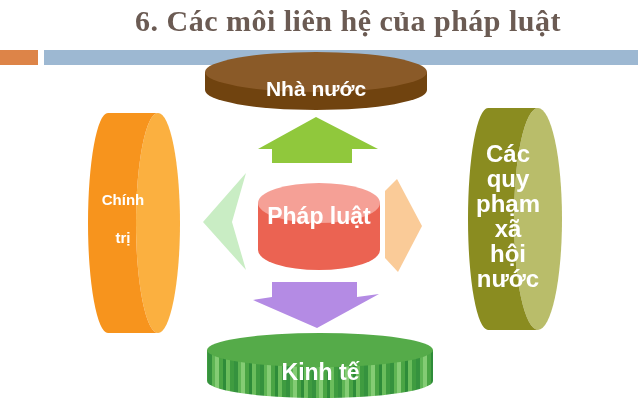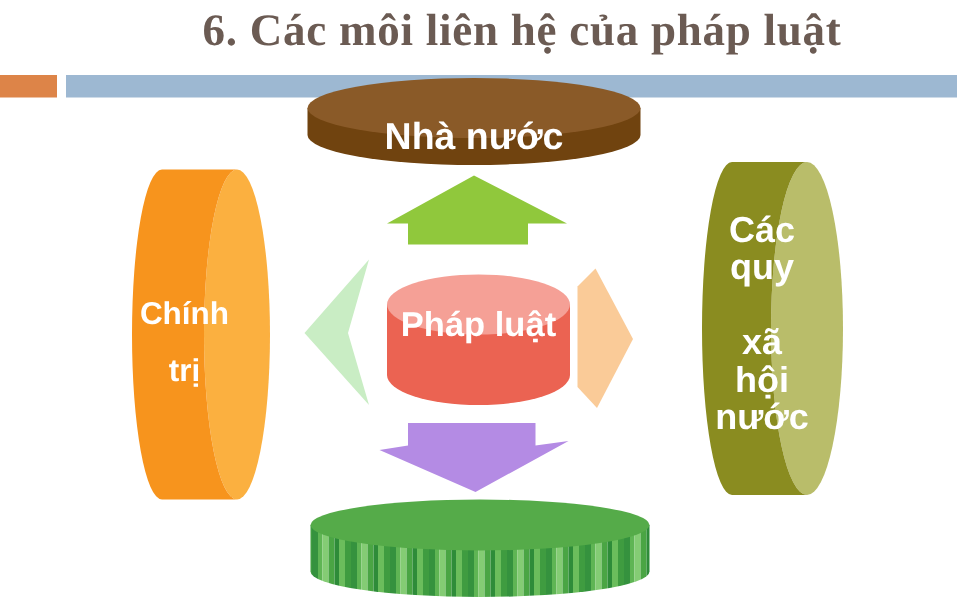--- a/index.html
+++ b/index.html
@@ -13,22 +13,22 @@
     color:#6B5B53;letter-spacing:0.5px;margin-left:29px;
   }
   .band{position:absolute;top:50px;height:15px;}
   .band.accent{left:0;width:38px;}
   .band.bar{left:44px;width:594px;}
   .diagram-svg{position:absolute;top:0;left:0;width:638px;height:400px;}
   .lbl{
     position:absolute;color:#ffffff;font-weight:bold;text-align:center;
     white-space:pre-line;
   }
-  .lbl-top{left:205px;width:222px;top:77px;font-size:25px;}
-  .lbl-left{left:78px;width:90px;top:191px;font-size:21px;line-height:38px;}
+  .lbl-top{left:205px;width:222px;top:77px;font-size:21px;}
+  .lbl-left{left:78px;width:90px;top:181px;font-size:15px;line-height:38px;}
   .lbl-center{left:258px;width:122px;top:203px;font-size:23px;}
   .lbl-right{left:464px;width:88px;top:141px;font-size:24px;line-height:25px;}
   .lbl-bottom{left:207px;width:227px;top:359px;font-size:23px;}
 </style>
 </head>
 <body>
 
 <div class="slide">
 
   <div class="title" style="color: rgb(107, 91, 83);">6. Các môi liên hệ của pháp luật</div>
@@ -79,16 +79,17 @@
     <polygon points="203,222 246,173 232,222 246,270" fill="#C9EDC4"></polygon>
     <polygon points="385,191 397,179 422,226 398,272 385,258" fill="#FACB98"></polygon>
   </svg>
 
   <div class="lbl lbl-top">Nhà nước</div>
 
   <div class="lbl lbl-left"><span>Chính</span><br><span>trị</span></div>
 
   <div class="lbl lbl-center">Pháp luật</div>
 
-  <div class="lbl lbl-right"><span>Các</span><br><span>quy</span><br><br><span>xã</span><br><span>hội</span><br><span>nước</span></div>
+  <div class="lbl lbl-right"><span>Các</span><br><span>quy</span><br><span>phạm</span><br><span>xã</span><br><span>hội</span><br><span>nước</span></div>
 
+  <div class="lbl lbl-bottom">Kinh tế</div>
 
 </div>
 
 </body></html>

